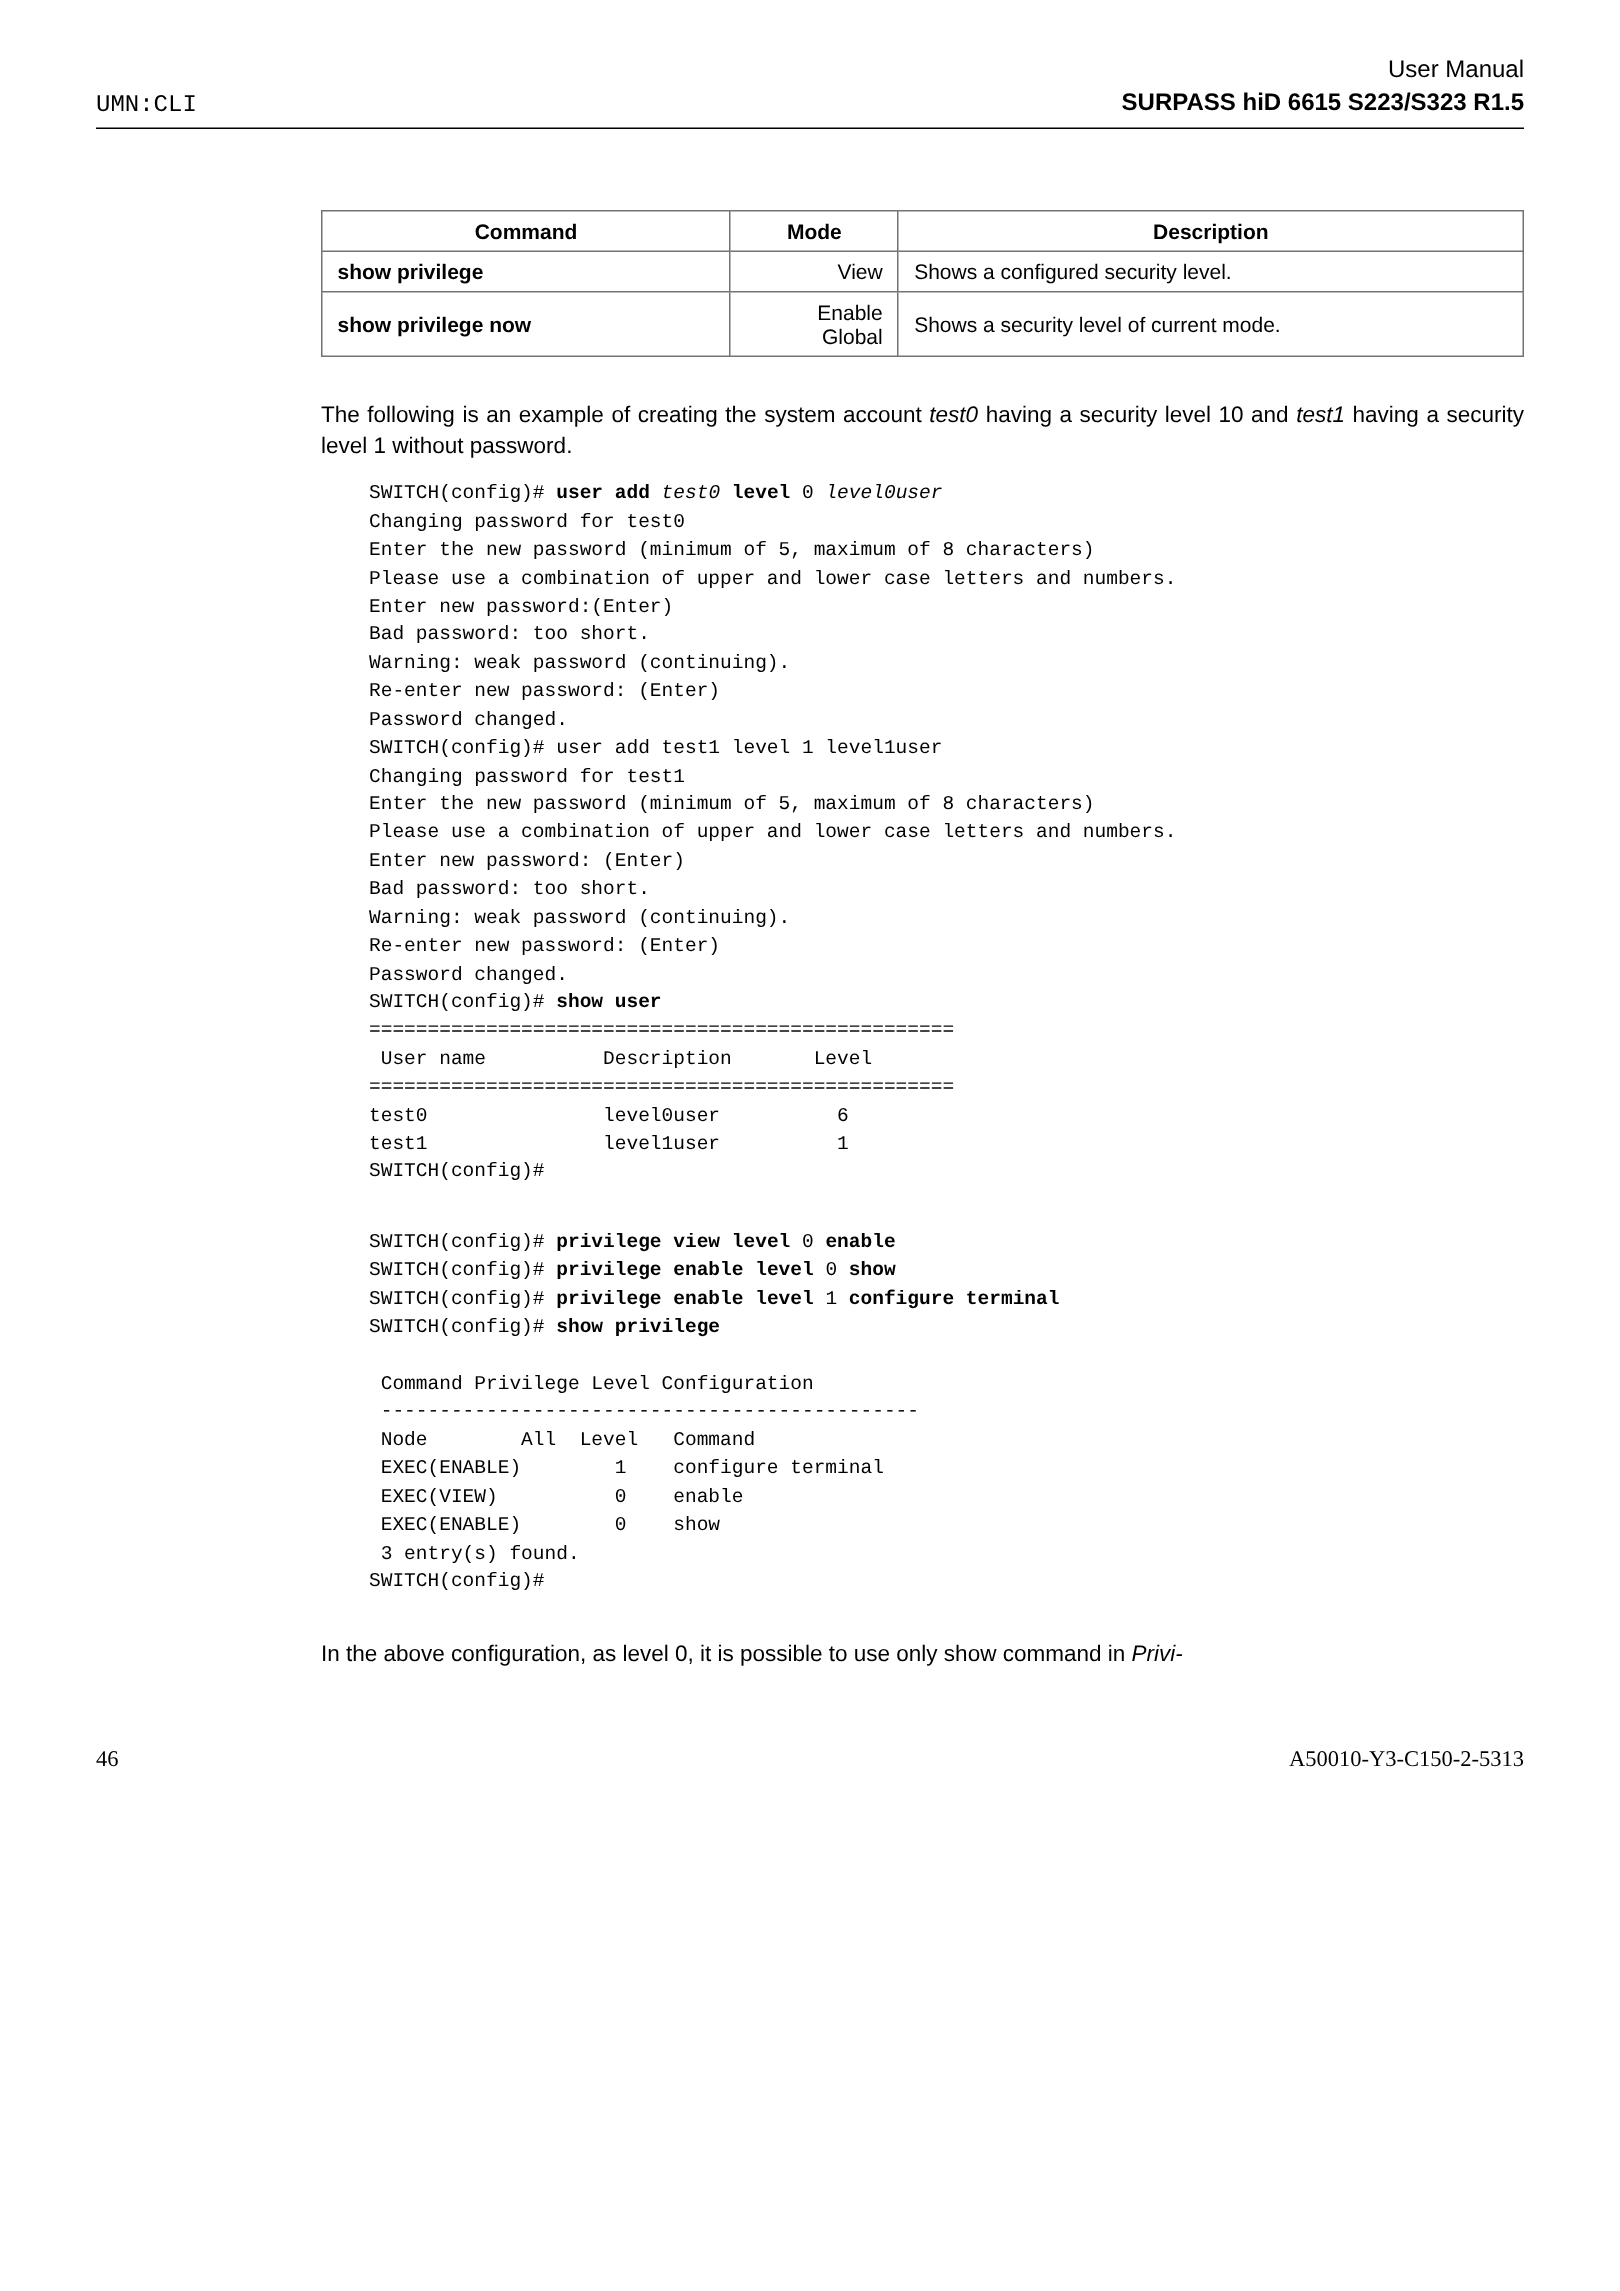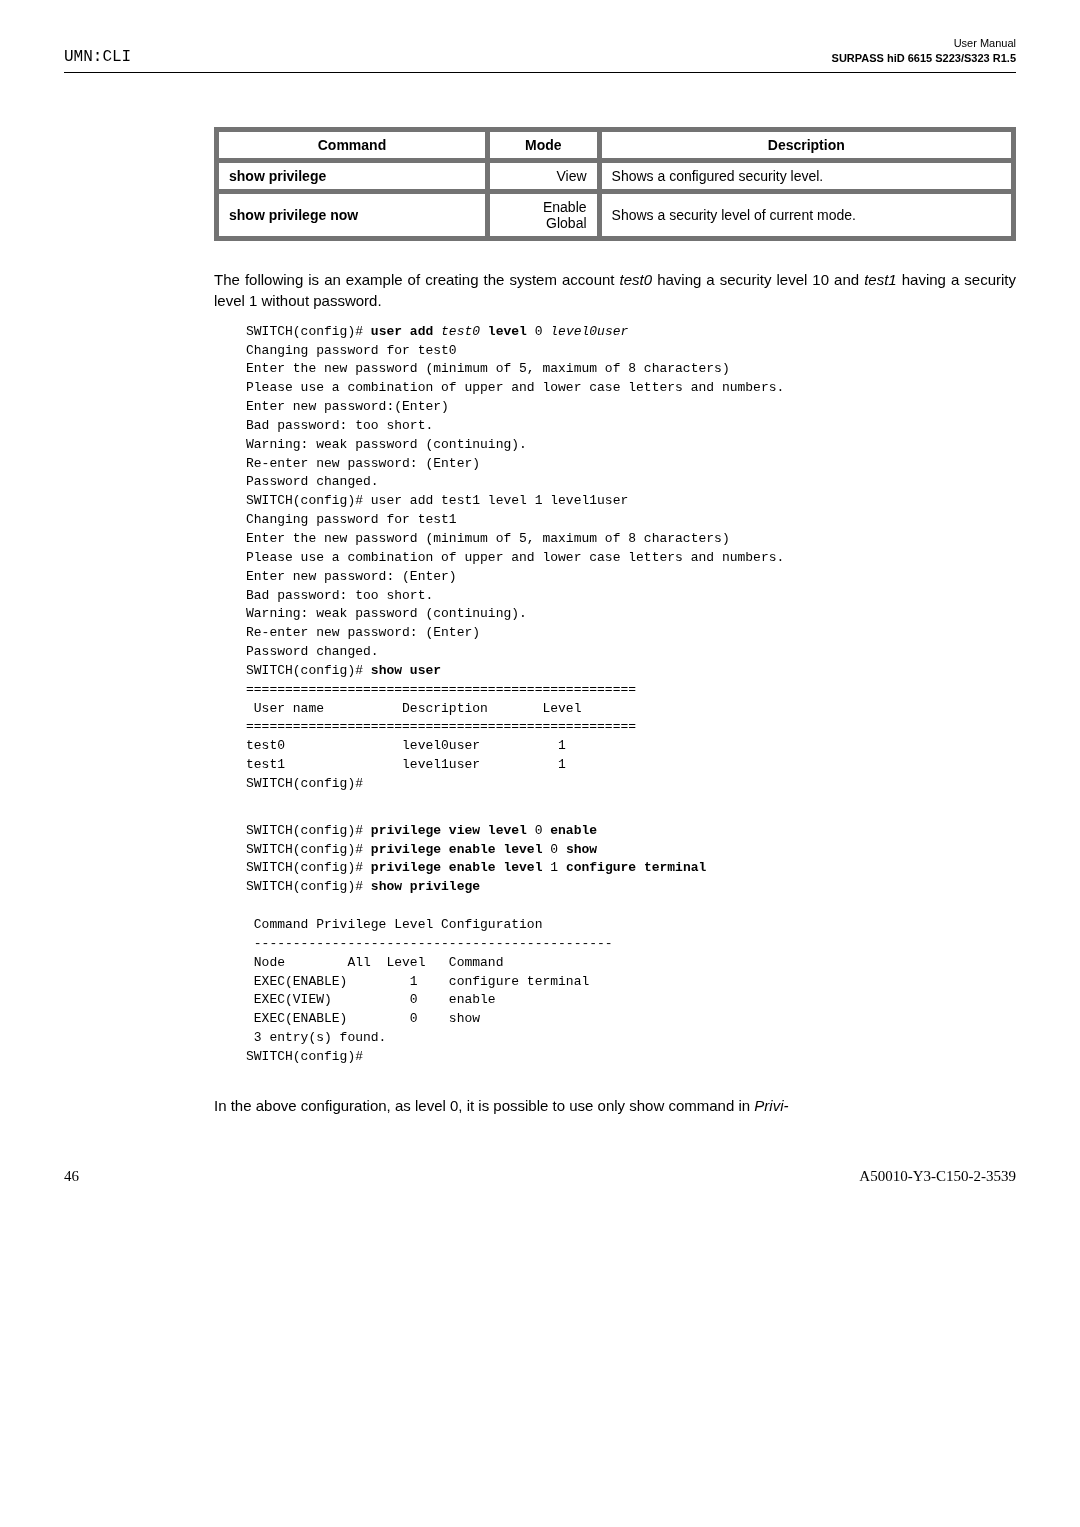--- a/index.html
+++ b/index.html
@@ -3,32 +3,32 @@
 <meta charset="utf-8">
 <style>
   * { box-sizing: border-box; margin: 0; padding: 0; }
   html, body { width: 1080px; background: #fff; }
   body { font-family: Arial, Helvetica, sans-serif; color: #000; font-size: 15px; }
 
   .page { width: 1080px; padding: 36px 64px 40px 64px; }
 
   .header-row { display: flex; justify-content: space-between; align-items: flex-end; }
   .hdr-left { font-size: 16px; font-family: Liberation Mono, monospace; }
-  .hdr-right { text-align: right; font-size: 11px; line-height: 1.35; }
+  .hdr-right { text-align: right; font-size: 16px; line-height: 1.35; }
   .hdr-right .line1 { display: block; }
   .hdr-right .line2 { font-weight: bold; display: block; }
   .hdr-rule { border: 0; border-top: 1px solid #000; margin-top: 6px; margin-bottom: 54px; }
 
   .content { margin-left: 150px; }
 
   .para { font-size: 15px; line-height: 1.4; margin-bottom: 12px; text-align: justify; }
   .para .ital { font-style: italic; }
 
   table.cmd { width: 100%; border-collapse: collapse; margin-bottom: 28px; }
-  table.cmd th, table.cmd td { border: 5px solid #737373; padding: 5px 10px; font-size: 14px; vertical-align: middle; }
+  table.cmd th, table.cmd td { border: 1px solid #737373; padding: 5px 10px; font-size: 14px; vertical-align: middle; }
   table.cmd th { font-weight: bold; text-align: center; }
   table.cmd td.bold { font-weight: bold; }
   table.cmd td.center { text-align: right; }
 
   pre.code { font-family: "Courier New", Courier, monospace; font-size: 13px; line-height: 1.45; white-space: pre; margin: 8px 0 28px 32px; color: #000; }
   pre.code .b { font-weight: bold; }
   pre.code .i { font-style: italic; }
 
   .footer-row { display: flex; justify-content: space-between; margin-top: 52px; font-size: 15px; font-family: Liberation Serif, serif; }
 </style>
@@ -91,21 +91,21 @@
 <span>Please use a combination of upper and lower case letters and numbers.</span>
 <span>Enter new password: (Enter)</span>
 <span>Bad password: too short.</span>
 <span>Warning: weak password (continuing).</span>
 <span>Re-enter new password: (Enter)</span>
 <span>Password changed.</span>
 <span>SWITCH(config)# </span><span class="b">show user</span>
 <span>==================================================</span>
 <span> User name          Description       Level</span>
 <span>==================================================</span>
-<span>test0               level0user          1</span>
+<span>test0               level0user          6</span>
 <span>test1               level1user          1</span>
 <span>SWITCH(config)#</span></pre>
 
 
 <pre class="code"><span>SWITCH(config)# </span><span class="b">privilege view level</span><span> 0 </span><span class="b">enable</span>
 <span>SWITCH(config)# </span><span class="b">privilege enable level</span><span> 0 </span><span class="b">show</span>
 <span>SWITCH(config)# </span><span class="b">privilege enable level</span><span> 1 </span><span class="b">configure terminal</span>
 <span>SWITCH(config)# </span><span class="b">show privilege</span>
 <span></span>
 <span> Command Privilege Level Configuration</span>
@@ -118,16 +118,16 @@
 <span>SWITCH(config)#</span></pre>
 
     <p class="para" style="margin-bottom:12px">
       <span>In the above configuration, as level 0, it is possible to use only show command in </span><span class="ital">Privi-</span>
     </p>
 
   </div>
 
   <div class="footer-row">
     <div>46</div>
-    <div>A50010-Y3-C150-2-3539</div>
+    <div>A50010-Y3-C150-2-5313</div>
   </div>
 
 </div>
 
 </body></html>

